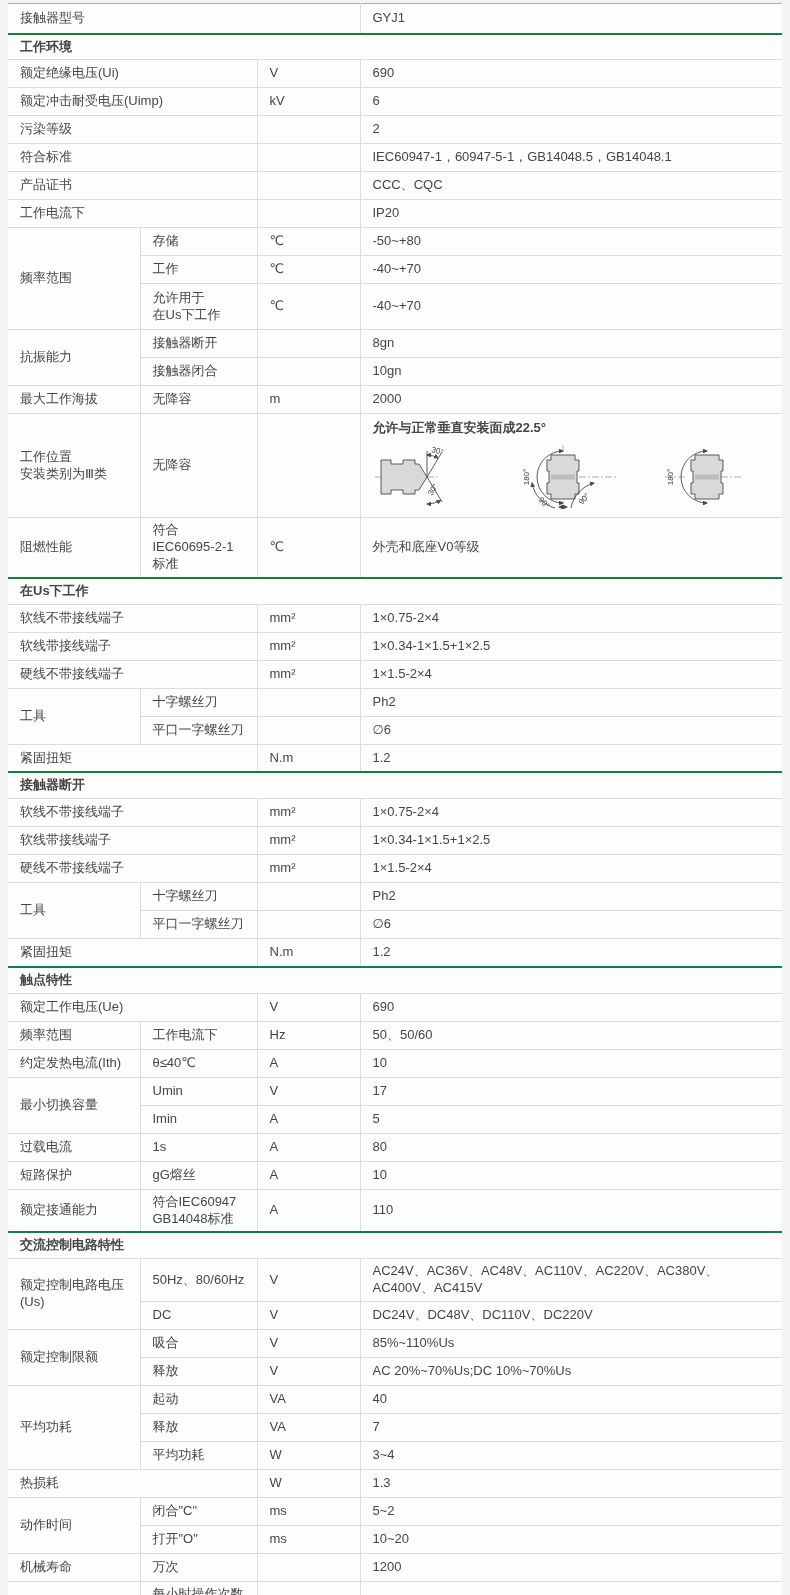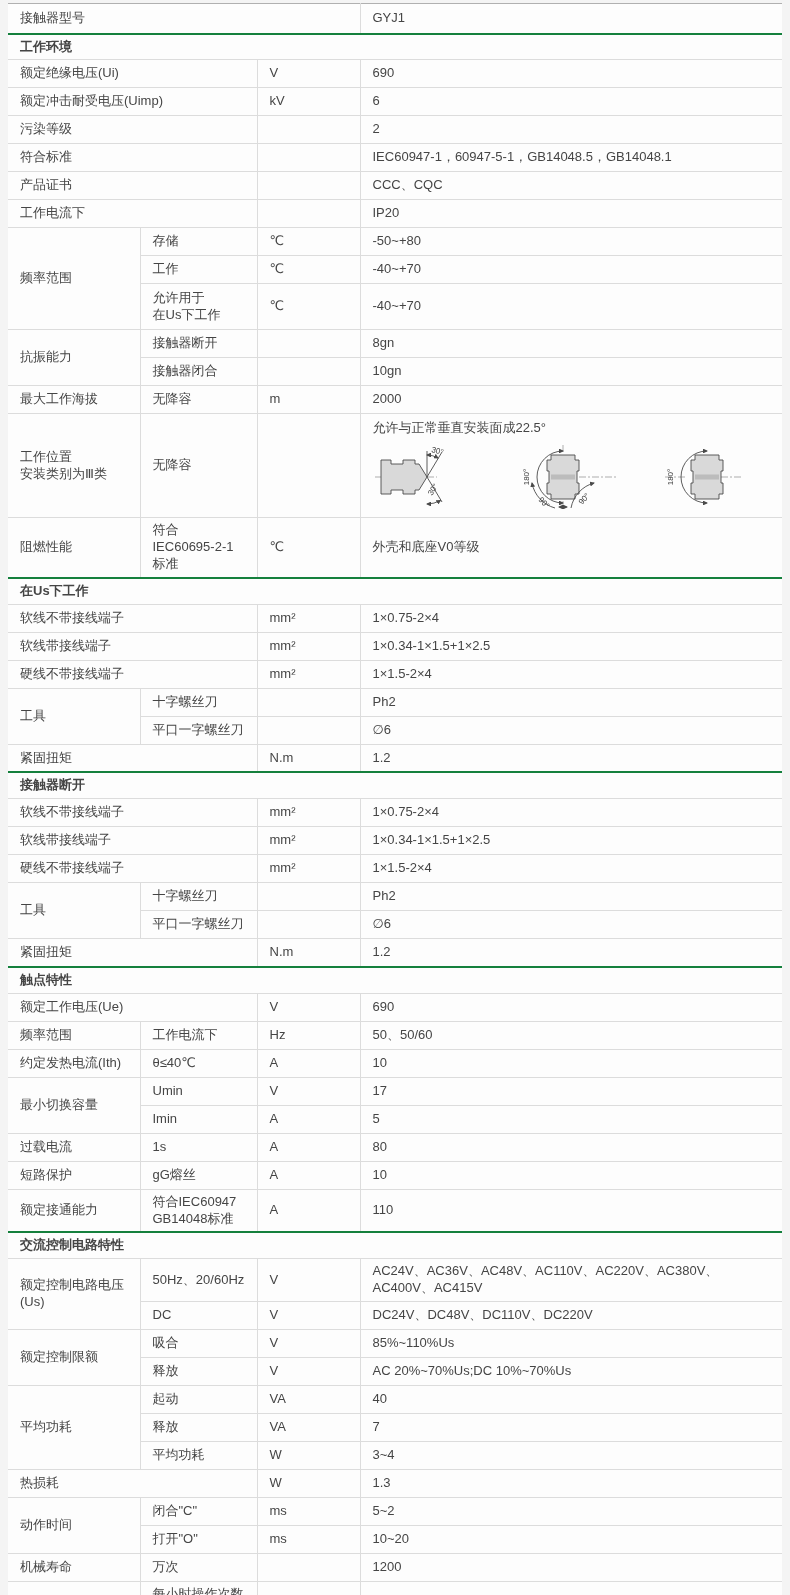--- a/index.html
+++ b/index.html
@@ -30,21 +30,21 @@
     overflow:hidden;
   }
   table.spec td:not(:last-child){border-right:1px solid #dcdcdc;}
   td.section-header{
     font-weight:700;
     border-top:2px solid #15803d;
     border-bottom:2px solid #575757;
   }
   td.c-label, td.c-sub{white-space:pre-line;}
   td.c-value{white-space:pre-line;}
-  .mount-note{margin:2px 0 6px 0;}
+  .mount-note{margin:2px 0 6px 0;font-weight:bold;}
   .diagrams{display:none;align-items:center;gap:16px;margin:0 0 2px 0;}
   .diagrams svg{display:block;}
   .dg-line{stroke:#4a4a4a;stroke-width:0.9;fill:none;}
   .dg-dash{stroke:#8a8a8a;stroke-width:0.7;fill:none;stroke-dasharray:7 2 2 2;}
   .dg-body{fill:#d9d9d9;stroke:#4a4a4a;stroke-width:0.9;}
   .dg-slot{fill:#bcbcbc;stroke:none;}
   .dg-text{font-size:8px;fill:#3f3f3f;font-family:"Liberation Sans","DejaVu Sans",sans-serif;}
 </style>
 </head>
 <body>
@@ -304,21 +304,21 @@
           <td class="c-sub">符合IEC60947
 GB14048标准</td>
           <td class="c-unit">A</td>
           <td class="c-value">110</td>
         </tr>
         <tr class="section-row">
           <td class="section-header" colspan="4">交流控制电路特性</td>
         </tr>
         <tr>
           <td class="c-label" rowspan="2">额定控制电路电压(Us)</td>
-          <td class="c-sub">50Hz、20/60Hz</td>
+          <td class="c-sub">50Hz、80/60Hz</td>
           <td class="c-unit">V</td>
           <td class="c-value">AC24V、AC36V、AC48V、AC110V、AC220V、AC380V、AC400V、AC415V</td>
         </tr>
         <tr>
           <td class="c-sub">DC</td>
           <td class="c-unit">V</td>
           <td class="c-value">DC24V、DC48V、DC110V、DC220V</td>
         </tr>
         <tr>
           <td class="c-label" rowspan="2">额定控制限额</td>

